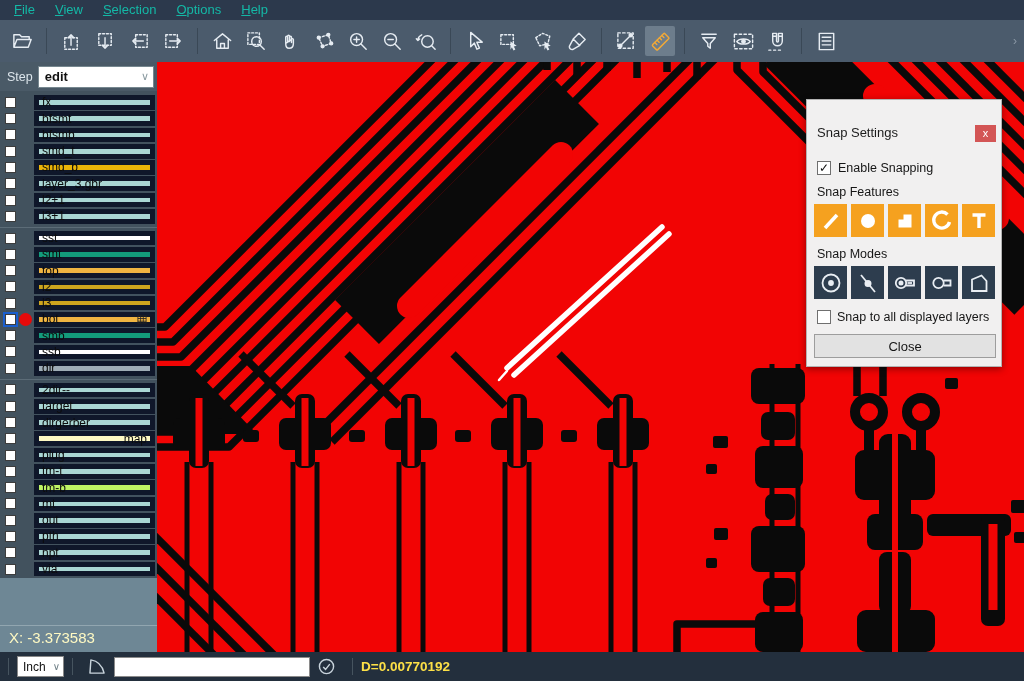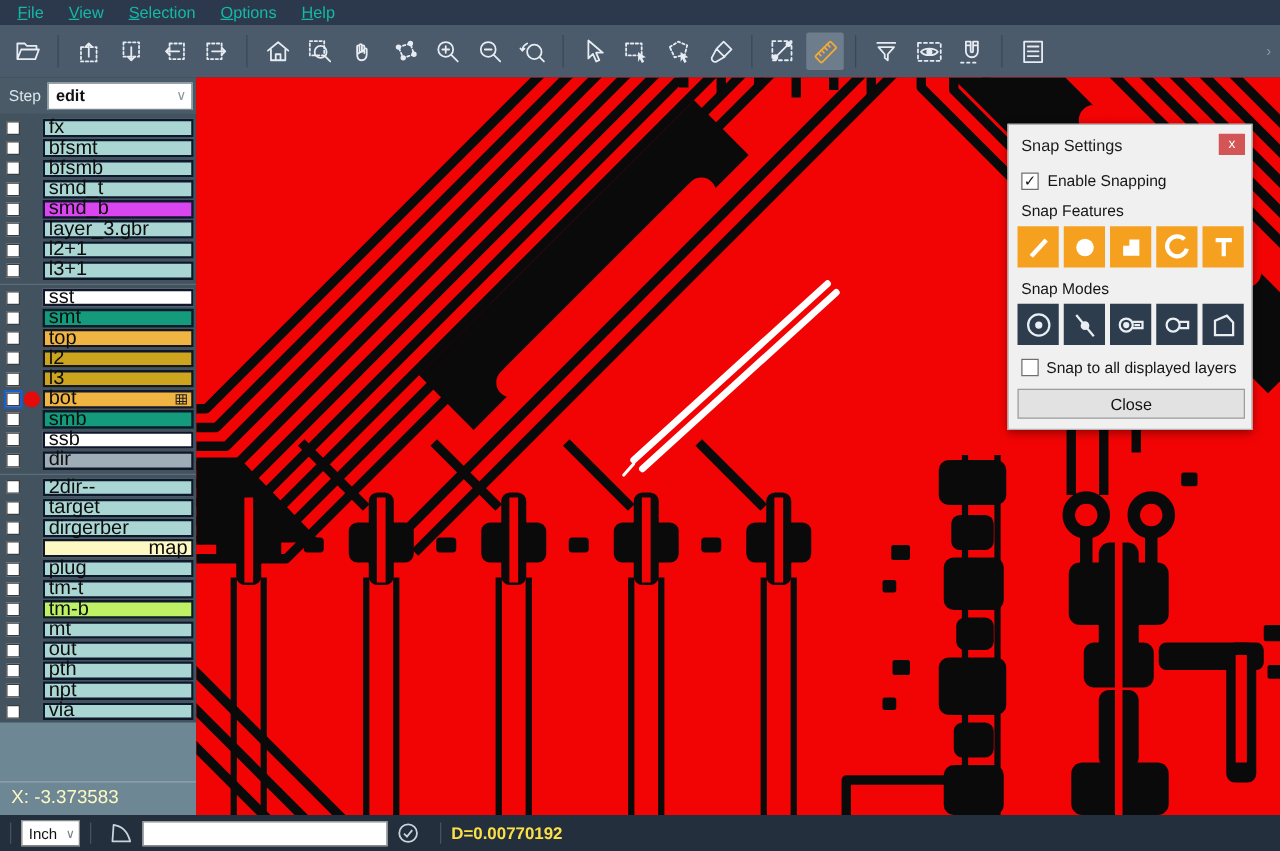--- a/index.html
+++ b/index.html
@@ -32,35 +32,35 @@
   .step-select .chev { color:#8a9aa0; font-size:11px; font-weight:normal; }
   .layer-list { padding-top:4px; }
   .layer-group + .layer-group { margin-top:3px; border-top:1px solid #5c6c77; padding-top:3px; }
   .layer-row { display:flex; align-items:center; height:14.7px; margin-bottom:1.6px; }
   .cb-zone { width:21px; display:flex; justify-content:center; align-items:center; flex:0 0 auto; }
   .cbw { border:2px solid transparent; display:flex; }
   .cbw.sel { border-color:#1a5ecc; background:#1a5ecc; }
   .cbx { width:11px; height:11px; background:#fff; border:1.5px solid #3d3d3d; }
   .dot-zone { width:13px; height:100%; position:relative; flex:0 0 auto; }
   .dot { width:13px; height:13px; border-radius:50%; background:#e60a0a; position:absolute; left:-2px; top:1px; }
-  .layer-label { flex:1; height:100%; border:2px solid #0f172a; display:flex; align-items:center;
-                 justify-content:space-between; font-size:16px; color:#0d0d0d; padding:0 3px; margin-right:2px; }
+  .layer-label { flex:1; height:100%; border:5px solid #0f172a; display:flex; align-items:center;
+                 justify-content:space-between; font-size:12px; color:#0d0d0d; padding:0 3px; margin-right:2px; }
   .grid-ic { color:#222; display:flex; }
   .info-panel { margin-top:auto; height:100px; background:#6e8795; flex:0 0 auto; }
   .info-div { border-top:1px solid #92a6b0; margin-top:47px; }
   .coord { color:#fef9c3; font-size:15px; padding:3px 0 0 9px; }
 
   
   .canvas-wrap { flex:1; position:relative; overflow:hidden; background:var(--board); }
   svg.board { display:block; width:100%; height:100%; }
 
   
   .dialog { position:absolute; left:806px; top:99px; width:196px; background:#f1f0f0;
             border:1px solid #b3b3b3; box-shadow:0 2px 7px rgba(0,0,0,.4); }
-  .dlg-title { height:24px; display:flex; align-items:flex-end; justify-content:space-between; padding:2px 5px 0 10px; }
+  .dlg-title { height:24px; display:flex; align-items:flex-start; justify-content:space-between; padding:2px 5px 0 10px;margin-top:23px; }
   .dlg-title-text { font-size:13px; color:#1c1c1c; }
   .dlg-close { width:21px; height:17px; background:#d35555; color:#fff; font-size:11px;
                display:flex; align-items:center; justify-content:center; line-height:1; }
   .dlg-body { padding:6px 5px 8px 7px; }
   .cb-row { display:flex; align-items:center; gap:7px; margin:8px 0 10px 3px; }
   .cb-row.tight { margin:11px 0 0 3px; gap:6px; }
   .dcb { width:14px; height:14px; background:#fff; border:1px solid #6f6f6f; font-size:12px; color:#111;
          display:flex; align-items:center; justify-content:center; line-height:1; flex:0 0 auto;}
   .cb-label { font-size:12.5px; color:#161616; }
   .sec-label { font-size:12.5px; color:#161616; margin:4px 0 5px 3px; }
@@ -295,21 +295,21 @@
               <span>smd_t</span>
             </div>
           </div>
           <div class="layer-row">
             <div class="cb-zone">
               <span class="cbw">
                 <span class="cbx"></span>
               </span>
             </div>
             <div class="dot-zone"></div>
-            <div class="layer-label" style="background: #d946ef;">
+            <div class="layer-label" style="background: #eab308;">
               <span>smd_b</span>
             </div>
           </div>
           <div class="layer-row">
             <div class="cb-zone">
               <span class="cbw">
                 <span class="cbx"></span>
               </span>
             </div>
             <div class="dot-zone"></div>

